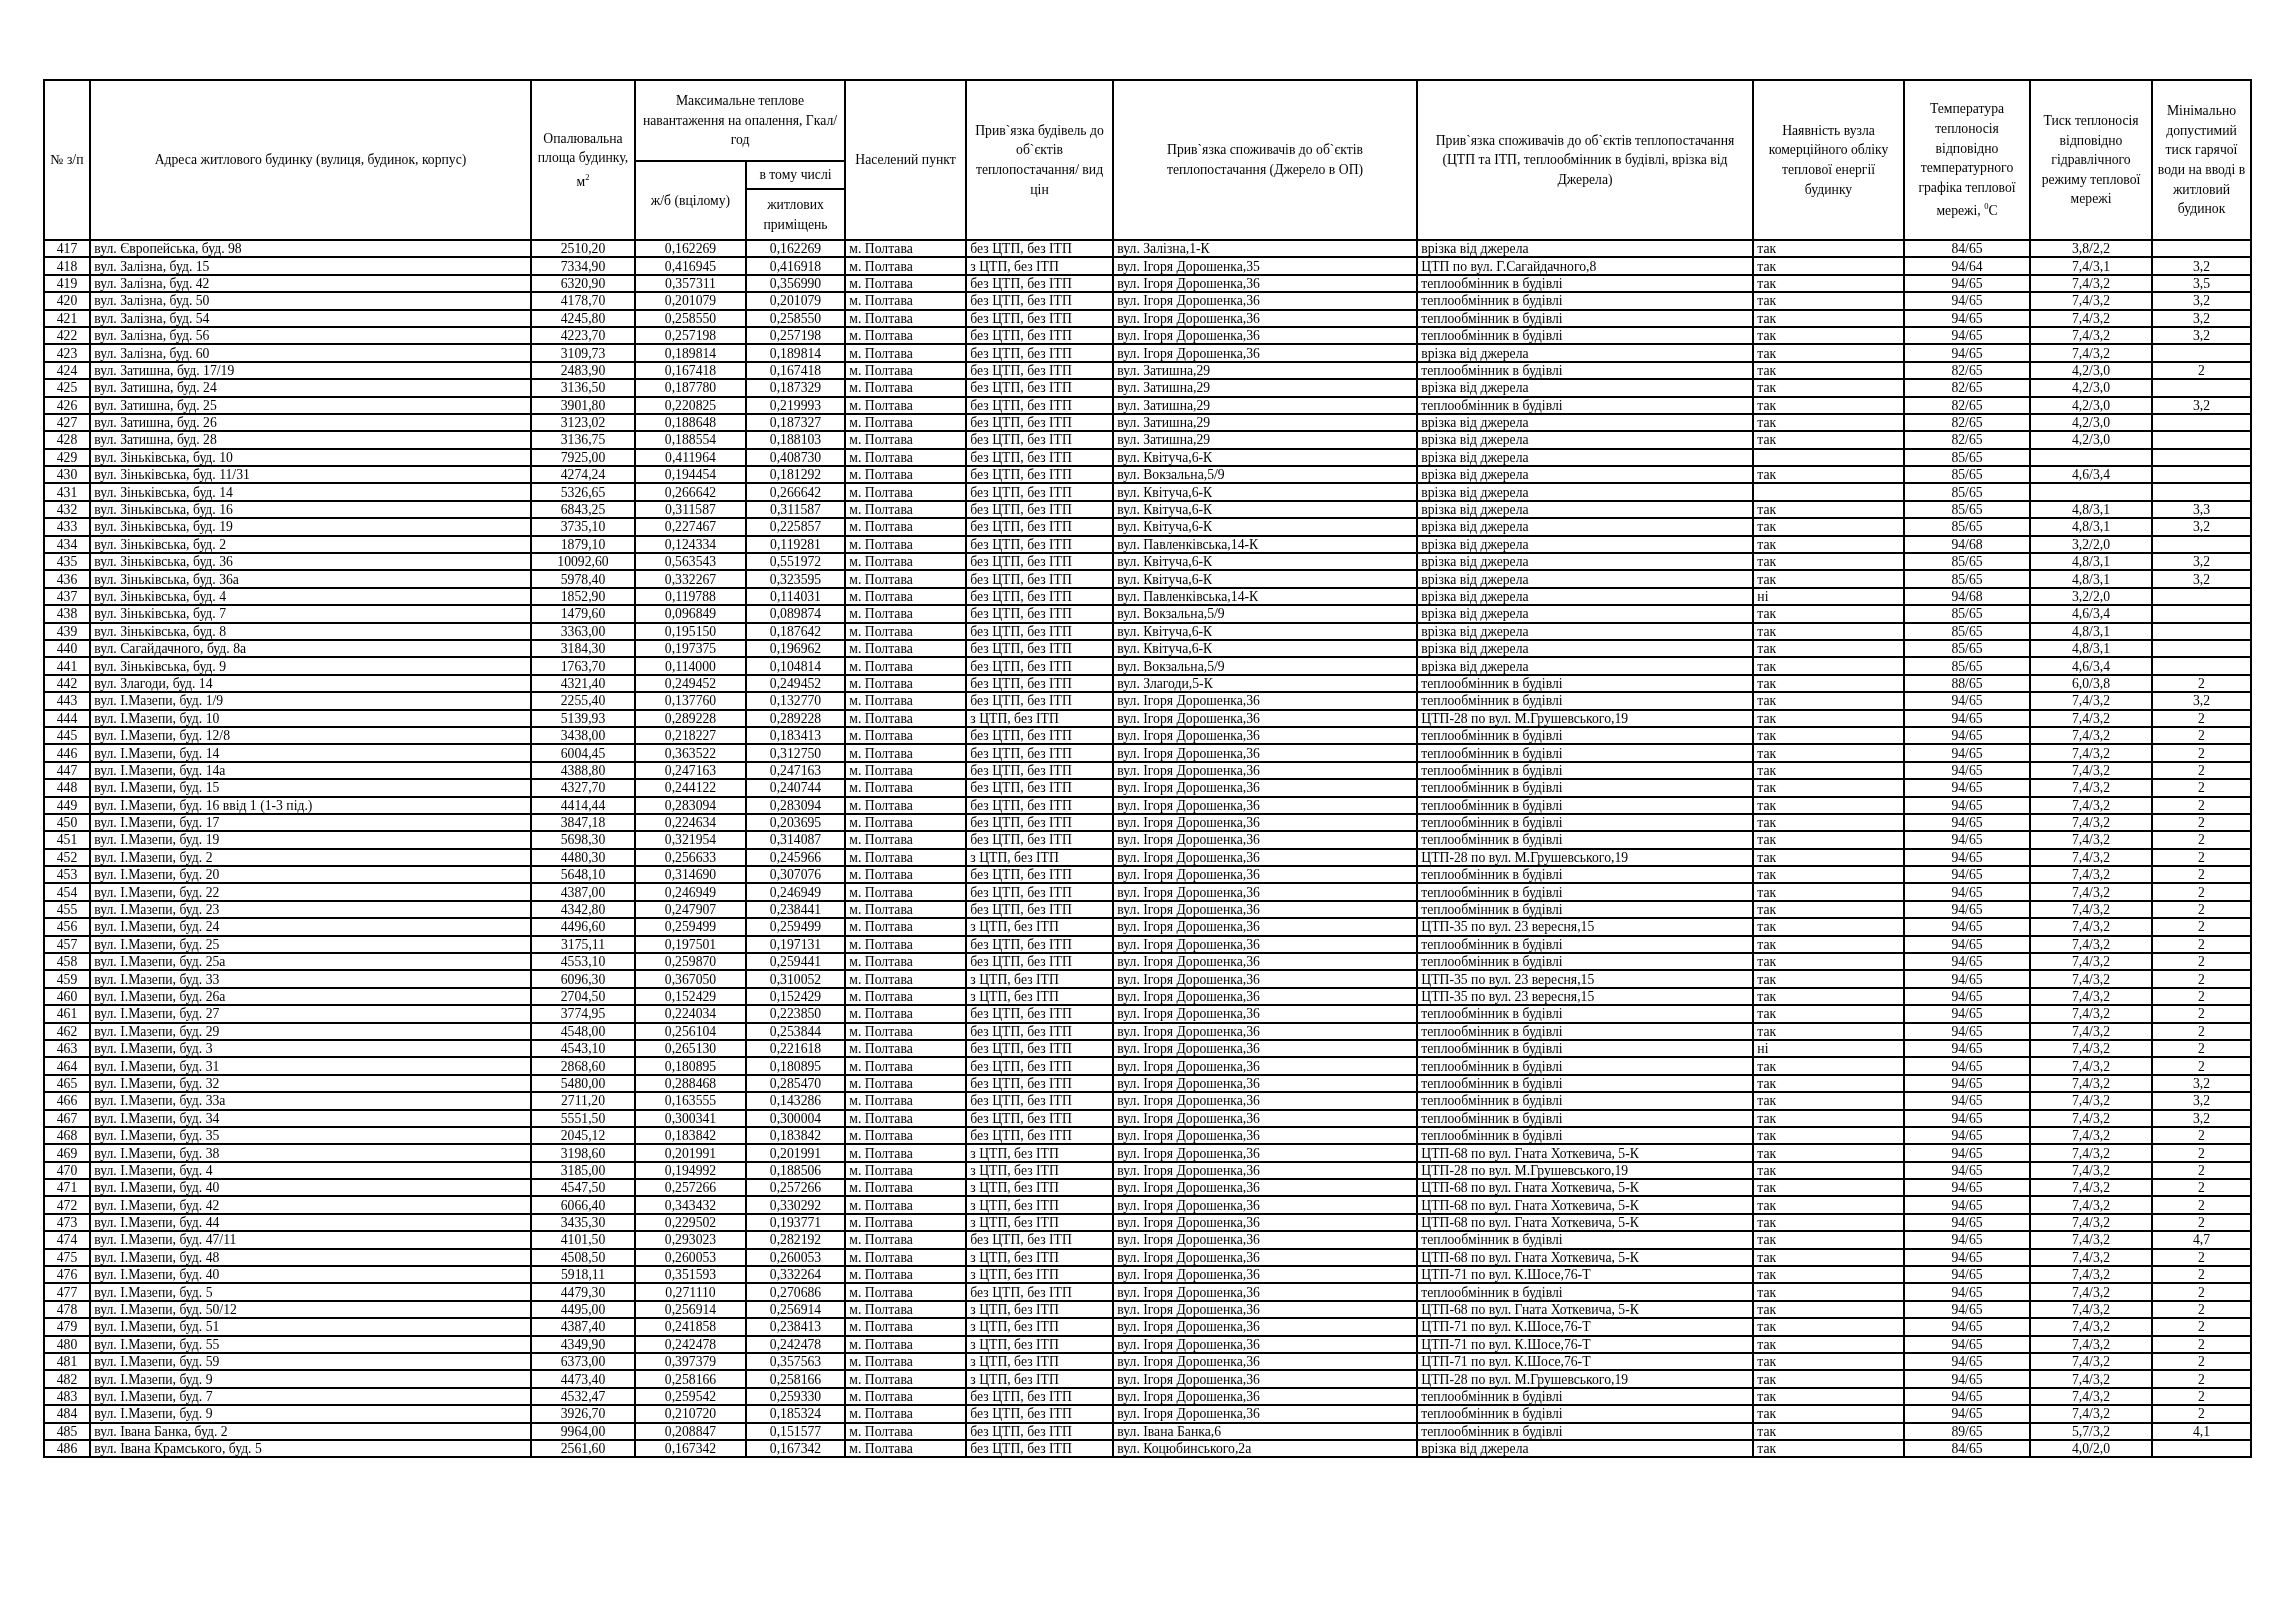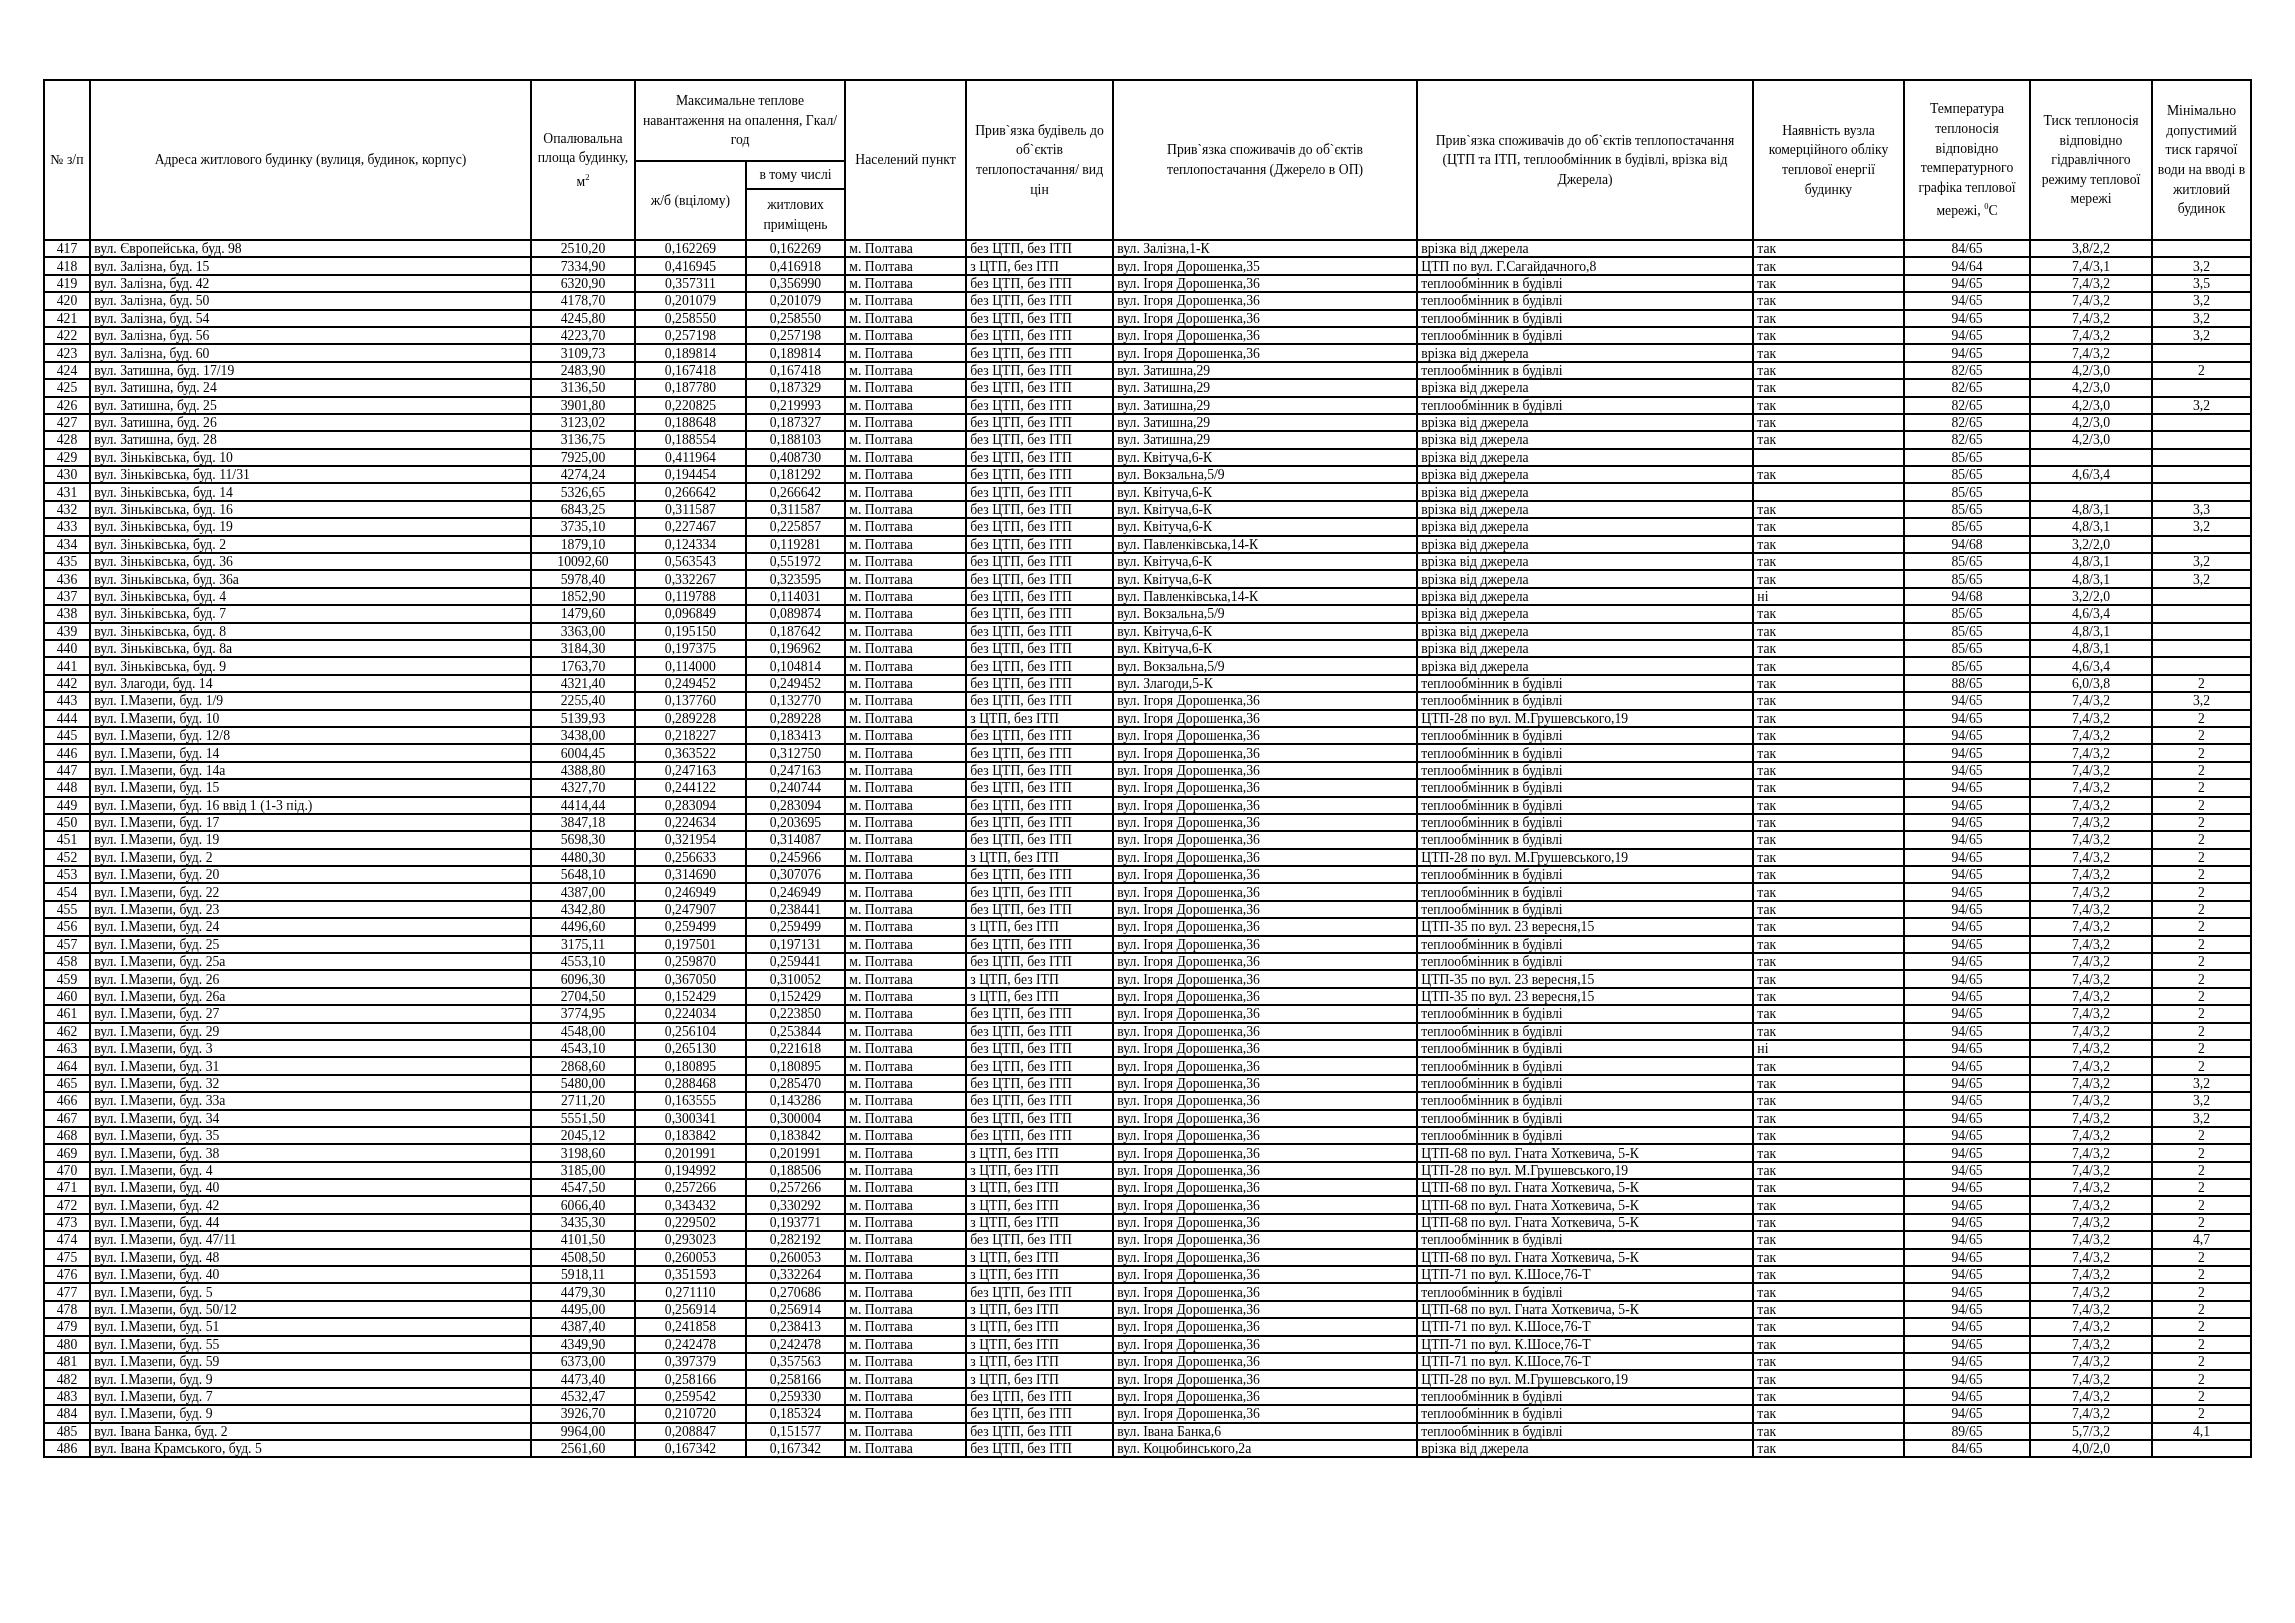--- a/index.html
+++ b/index.html
@@ -400,21 +400,21 @@
         <td class="l">без ЦТП, без ІТП</td>
         <td class="l">вул. Квітуча,6-К</td>
         <td class="l">врізка від джерела</td>
         <td class="l">так</td>
         <td class="c">85/65</td>
         <td class="c">4,8/3,1</td>
         <td class="c"></td>
       </tr>
       <tr>
         <td class="c">440</td>
-        <td class="l">вул. Зіньківська, буд. 8а</td>
+        <td class="l">вул. Сагайдачного, буд. 8а</td>
         <td class="area">3184,30</td>
         <td class="c">0,197375</td>
         <td class="c">0,196962</td>
         <td class="l">м. Полтава</td>
         <td class="l">без ЦТП, без ІТП</td>
         <td class="l">вул. Квітуча,6-К</td>
         <td class="l">врізка від джерела</td>
         <td class="l">так</td>
         <td class="c">85/65</td>
         <td class="c">4,8/3,1</td>
@@ -685,21 +685,21 @@
         <td class="l">без ЦТП, без ІТП</td>
         <td class="l">вул. Ігоря Дорошенка,36</td>
         <td class="l">теплообмінник в будівлі</td>
         <td class="l">так</td>
         <td class="c">94/65</td>
         <td class="c">7,4/3,2</td>
         <td class="c">2</td>
       </tr>
       <tr>
         <td class="c">459</td>
-        <td class="l">вул. І.Мазепи, буд. 26</td>
+        <td class="l">вул. І.Мазепи, буд. 33</td>
         <td class="area">6096,30</td>
         <td class="c">0,367050</td>
         <td class="c">0,310052</td>
         <td class="l">м. Полтава</td>
         <td class="l">з ЦТП, без ІТП</td>
         <td class="l">вул. Ігоря Дорошенка,36</td>
         <td class="l">ЦТП-35 по вул. 23 вересня,15</td>
         <td class="l">так</td>
         <td class="c">94/65</td>
         <td class="c">7,4/3,2</td>

